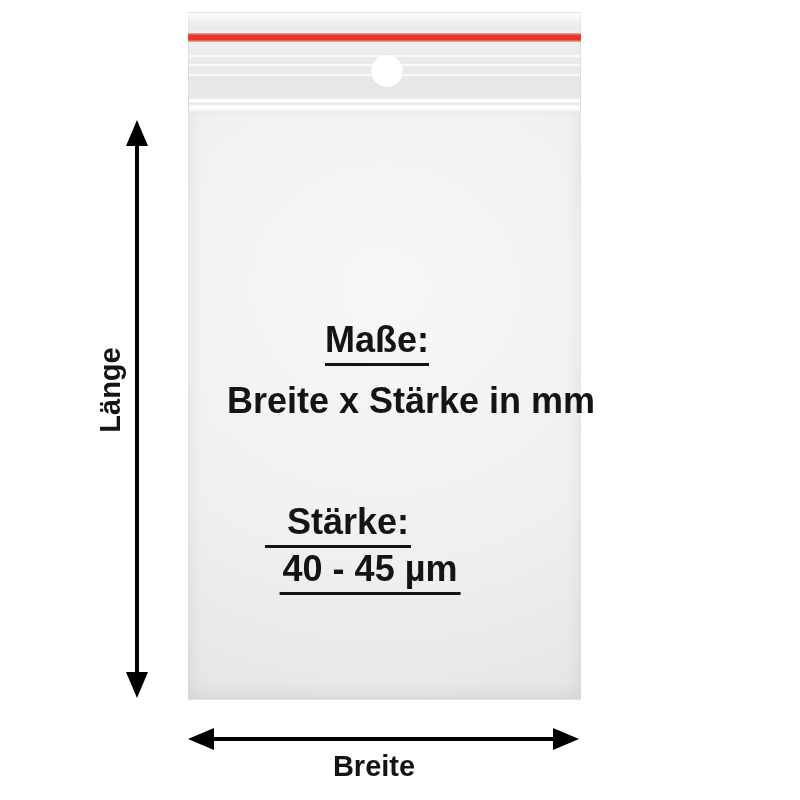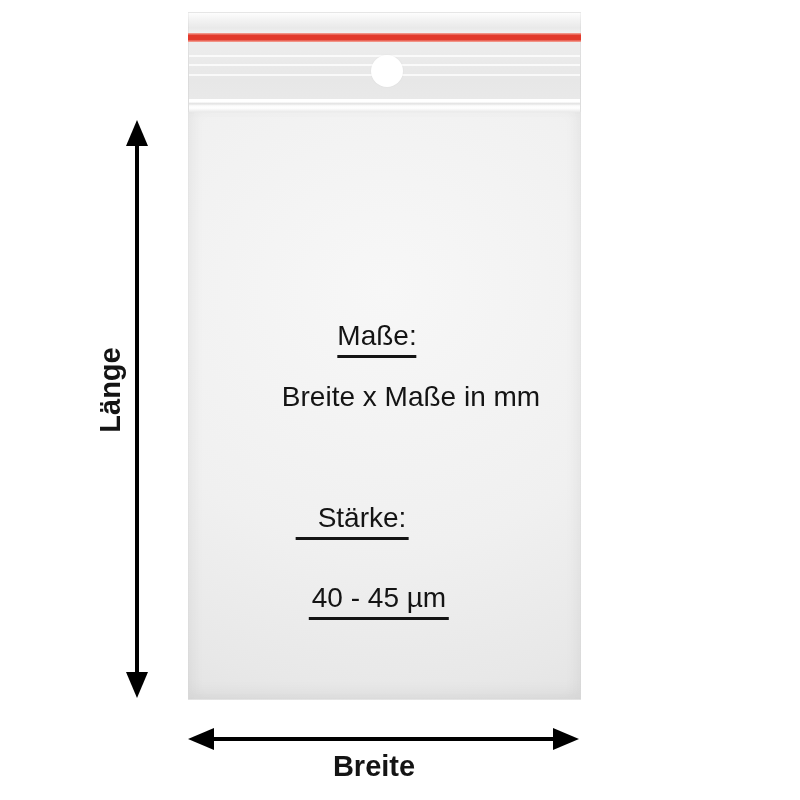--- a/index.html
+++ b/index.html
@@ -84,28 +84,28 @@
     border-top: none;
     box-shadow: inset 0 -8px 14px rgba(0,0,0,0.04), inset 8px 0 12px rgba(0,0,0,0.02), inset -8px 0 12px rgba(0,0,0,0.02);
   }
 
   
   .bag-text {
     position: absolute;
     transform: translateX(-50%);
     white-space: nowrap;
     color: var(--text);
-    font-weight: normal;
-    font-size: 28px;
+    font-weight: bold;
+    font-size: 36px;
     line-height: 1;
   }
   .bt-masse-title    { left: 188px; top: 210px; }
   .bt-masse-value    { left: 222px; top: 271px; }
-  .bt-staerke-title  { left: 163px; top: 392px; }
-  .bt-staerke-value  { left: 181px; top: 472px; margin-left: 9px; }
+  .bt-staerke-title  { left: 149px; top: 392px; }
+  .bt-staerke-value  { left: 181px; top: 439px; }
   .u {
     display: inline-block;
     border-bottom: 3px solid var(--text);
     padding-bottom: 5px;
   }
   .u-pad-left { padding-left: 22px; padding-right: 2px; }
   .u-pad-sm   { padding-left: 3px;  padding-right: 3px; }
 
   
   .v-arrow {
@@ -180,21 +180,21 @@
       <div class="ridge ridge-2"></div>
       <div class="ridge ridge-3"></div>
       <div class="zip-highlight"></div>
     </div>
     <div class="hang-hole"></div>
 
     <div class="bag-body">
       <div class="bag-text bt-masse-title">
         <span class="u">Maße:</span>
       </div>
-      <div class="bag-text bt-masse-value">Breite x Maße in mm</div>
+      <div class="bag-text bt-masse-value">Breite x Stärke in mm</div>
       <div class="bag-text bt-staerke-title">
         <span class="u u-pad-left">Stärke:</span>
       </div>
       <div class="bag-text bt-staerke-value">
         <span class="u u-pad-sm">40 - 45 µm</span>
       </div>
     </div>
   </div>
 
   <div class="v-arrow">

